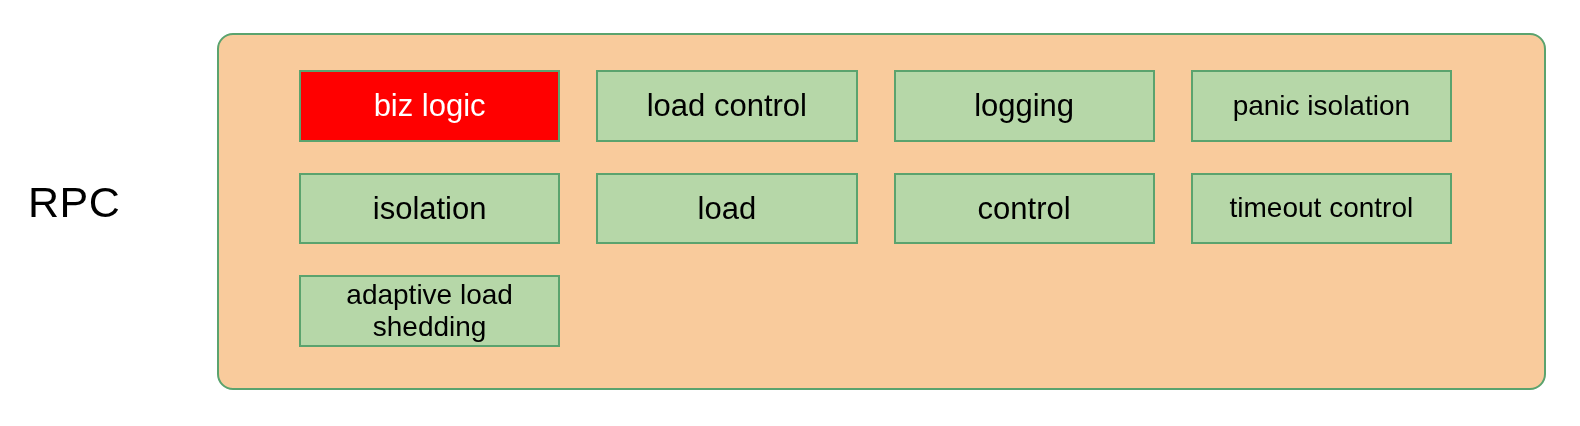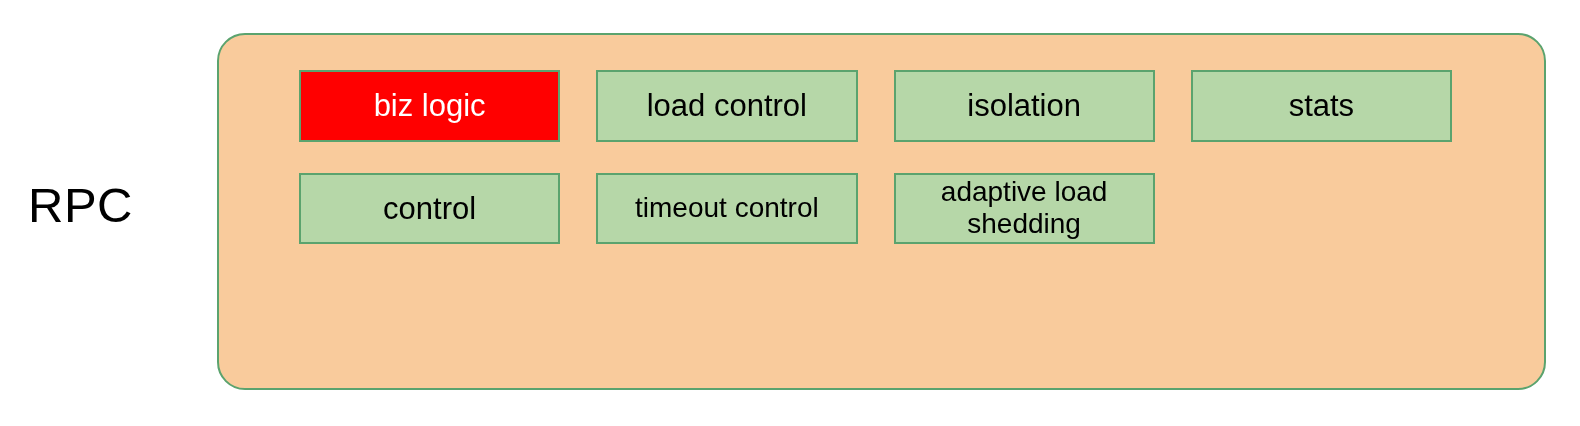--- a/index.html
+++ b/index.html
@@ -11,35 +11,35 @@
     height: 426px;
     position: relative;
     background: var(--page-bg, #ffffff);
     font-family: "Liberation Sans", sans-serif;
     overflow: hidden;
   }
   .rpc-label {
     position: absolute;
     left: 28px;
     top: 181px;
-    font-size: 49px;
+    font-size: 43px;
     line-height: 1;
     color: var(--text-color, #000);
     letter-spacing: 0.5px;
   }
   .rpc-container {
     position: absolute;
     left: 217px;
     top: 33px;
     width: 1329px;
     height: 357px;
     box-sizing: border-box;
     background: var(--container-fill, #F9CB9C);
     border: 2px solid var(--container-border, #5BA36E);
-    border-radius: 28px;
+    border-radius: 16px;
   }
   .component-grid {
     position: absolute;
     top: 35px;
     left: 80px;
     right: 92px;
     bottom: 41px;
     display: grid;
     grid-template-columns: repeat(4, 1fr);
     grid-template-rows: repeat(3, 1fr);
@@ -72,26 +72,32 @@
 
 <div class="rpc-container">
   <div class="component-grid">
 
     <div class="box highlight size-lg">
       <span>biz logic</span>
     </div>
     <div class="box size-lg">
       <span>load control</span>
     </div>
+    <div class="box size-lg">
+      <span>logging</span>
+    </div>
 
+    <div class="box size-sm">
+      <span>panic isolation</span>
+    </div>
     <div class="box size-lg">
       <span>isolation</span>
     </div>
     <div class="box size-lg">
-      <span>stats</span>
+      <span>load</span>
     </div>
 
     <div class="box size-lg">
       <span>control</span>
     </div>
     <div class="box size-sm">
       <span>timeout control</span>
     </div>
     <div class="box size-sm">
       <span>adaptive load

